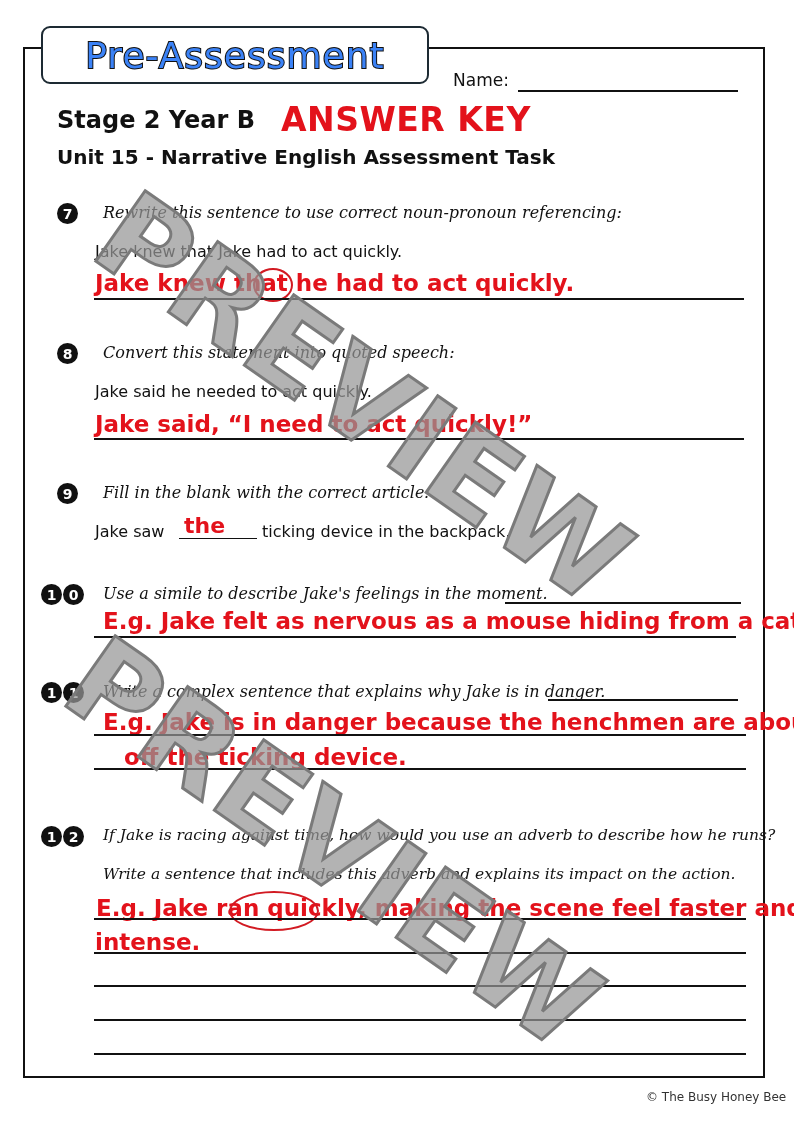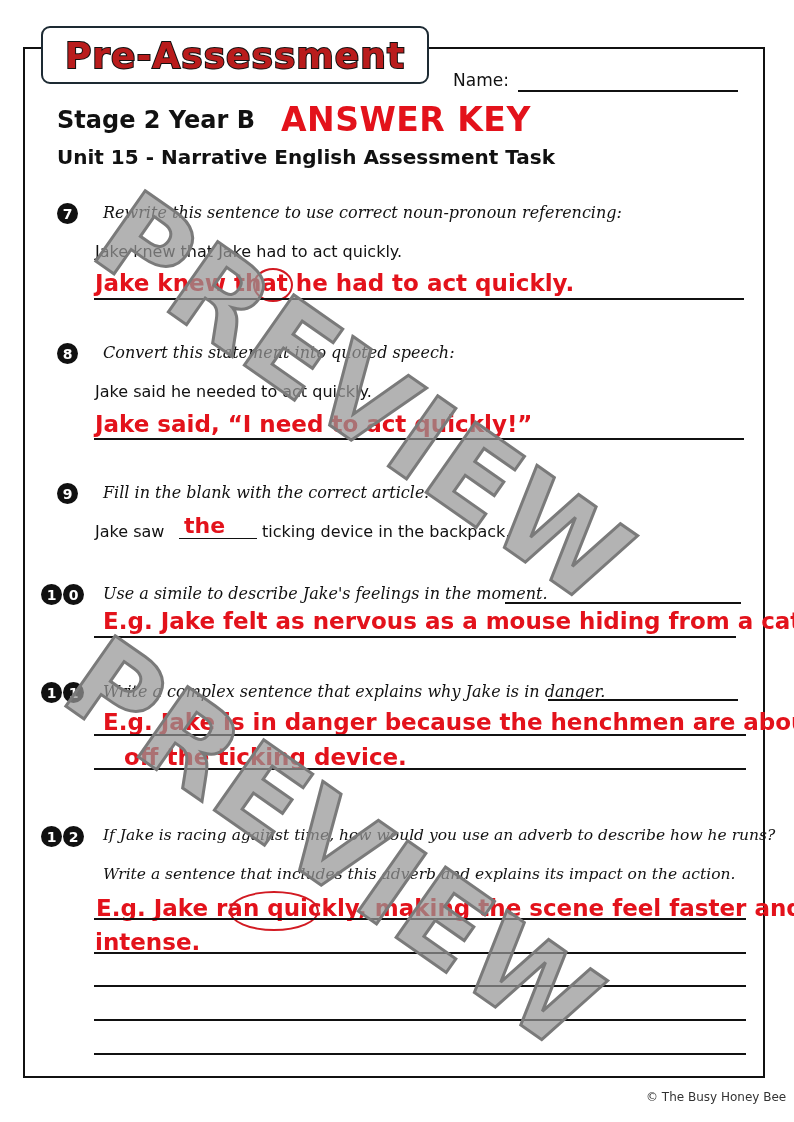--- a/index.html
+++ b/index.html
@@ -1,20 +1,20 @@
 <!DOCTYPE html>
 <html><head>
 <meta charset="utf-8">
 <style>
   html, body { margin:0; padding:0; background:#ffffff; }
   body { width:794px; height:1122px; position:relative; overflow:hidden; font-family:"DejaVu Sans", sans-serif; color:#111; }
 
   .frame { position:absolute; left:23px; top:47px; width:742px; height:1031px; border:2px solid #111; box-sizing:border-box; }
   .title-box { position:absolute; left:41px; top:26px; width:388px; height:58px; background:#fff; border:2px solid #1d2a33; border-radius:9px; box-sizing:border-box; display:flex; align-items:center; justify-content:center; z-index:2; }
-  .title-text { font-family:"DejaVu Sans", sans-serif; font-weight:bold; font-size:36px; letter-spacing:1px; color:#b91c1c; -webkit-text-stroke:2px #111; paint-order:stroke fill; }
+  .title-text { font-family:"DejaVu Sans", sans-serif; font-weight:normal; font-size:36px; letter-spacing:1px; color:#3b82f6; -webkit-text-stroke:2px #111; paint-order:stroke fill; }
 
   .name-label { position:absolute; left:453px; top:70px; font-size:17px; font-family:"DejaVu Sans", sans-serif; }
   .name-line { position:absolute; left:518px; top:90px; width:220px; border-bottom:2px solid #111; }
 
   .stage { position:absolute; left:57px; top:106px; font-weight:bold; font-size:24px; font-family:"DejaVu Sans", sans-serif; }
   .answer-key { position:absolute; left:281px; top:100px; font-weight:bold; font-size:33px; color:#e3121b; font-family:"DejaVu Sans", sans-serif; letter-spacing:0.5px; }
   .unit { position:absolute; left:57px; top:145px; font-weight:bold; font-size:20px; font-family:"DejaVu Sans", sans-serif; }
 
   .qnum { position:absolute; display:flex; gap:1px; }
   .qdot { width:21px; height:21px; border-radius:50%; background:#111; color:#fff; font-size:14px; font-weight:bold; display:flex; align-items:center; justify-content:center; font-family:"DejaVu Sans", sans-serif; line-height:1; }

